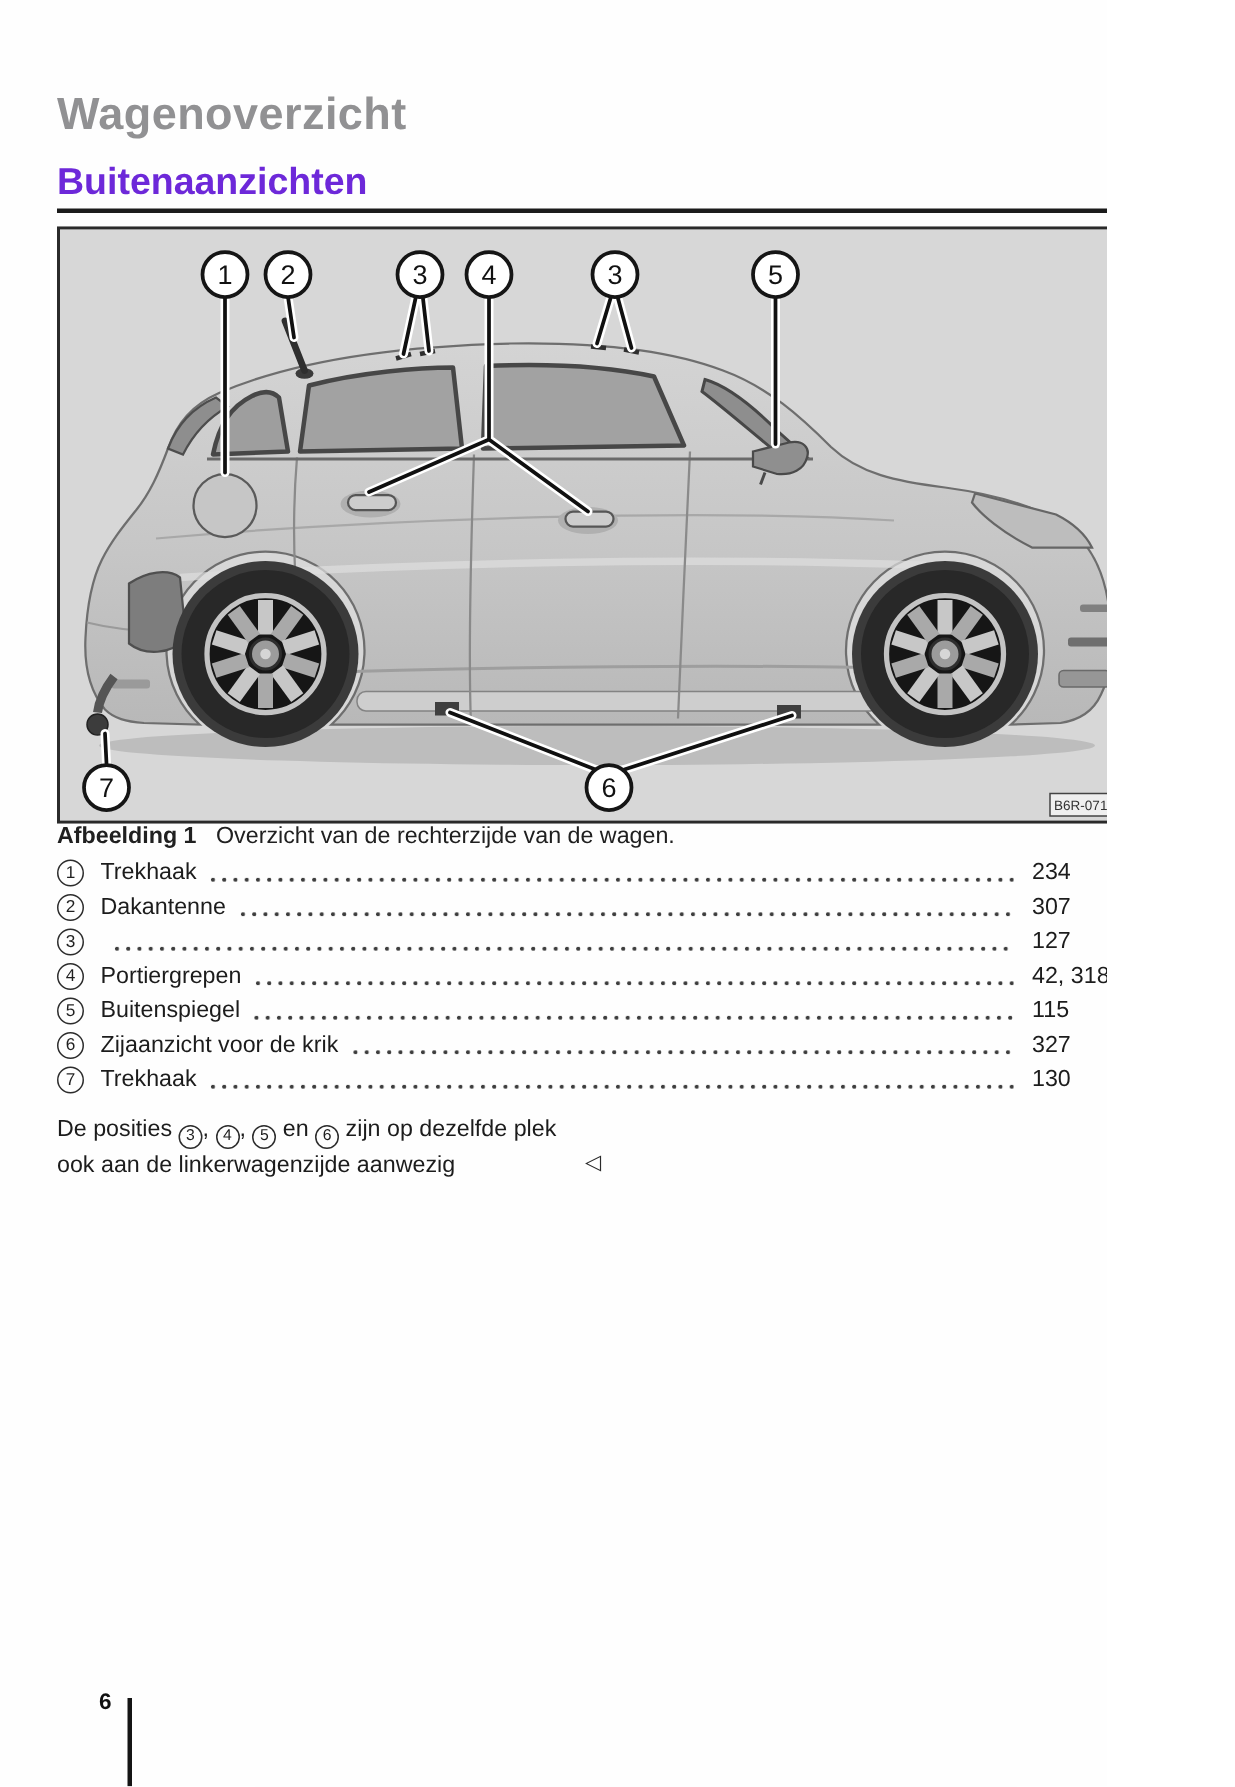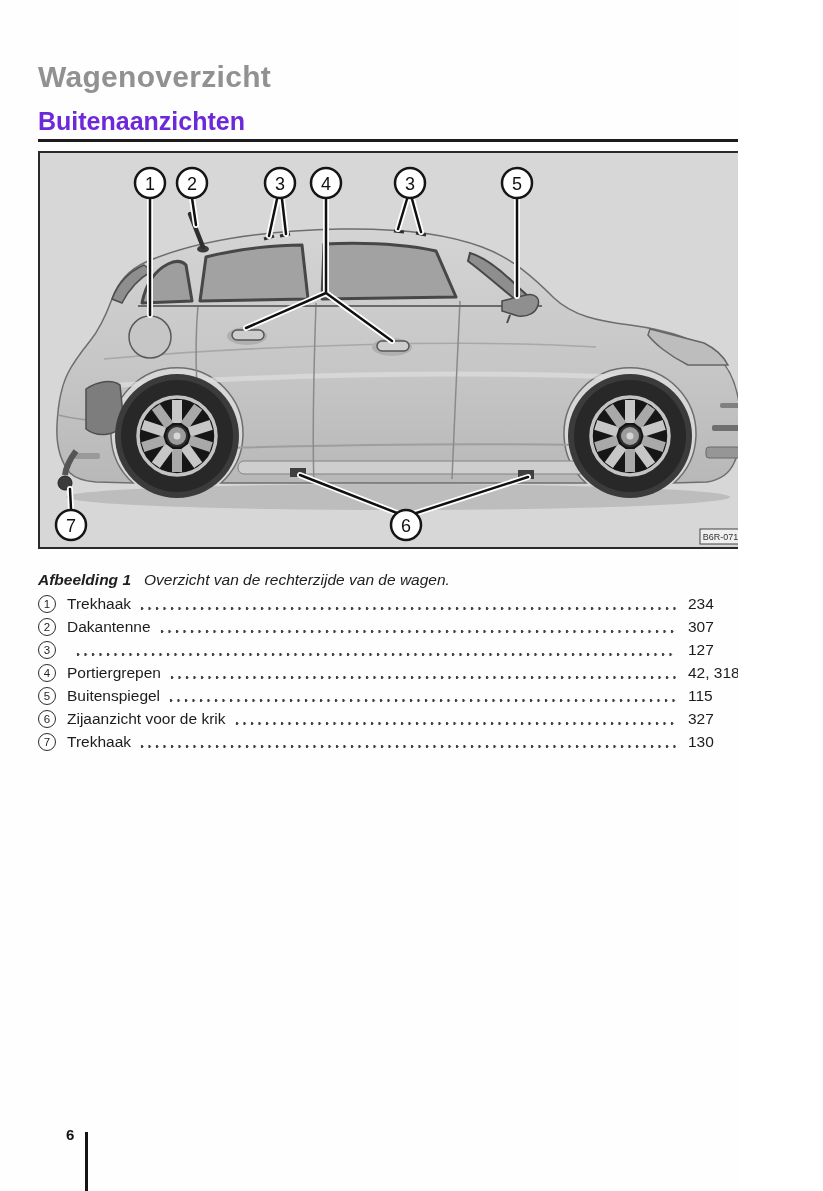--- a/index.html
+++ b/index.html
@@ -14,21 +14,21 @@
   .section-title { margin-top:13px; font-size:25px; font-weight:bold; color:#6d28d9; }
   .subsection-title { margin-top:30px; font-size:21px; font-weight:bold; color:#151515; }
   .heading-rule { margin-top:3px; height:3px; background:#1b1b1b; }
 
   .figure-box {
     margin-top:9px; width:712px; height:398px;
     border:2px solid #2a2a2a; background:#d7d7d7; position:relative;
   }
   .figure-box svg { display:block; }
 
-  .figure-caption { margin-top:22px; font-size:15.5px; color:#202020;font-style:italic; }
+  .figure-caption { margin-top:0; font-size:15.5px; color:#202020; }
   .figure-caption .cap-label { font-weight:bold; }
   .figure-caption .cap-text { margin-left:13px; }
 
   .legend-heading { margin-top:21px; font-size:15.5px; }
   .legend-list { margin-top:3px; }
   .lrow { display:flex; align-items:center; height:23px; font-size:15.5px; }
   .lnum {
     flex:none; width:18px; height:18px; border:1.4px solid #2c2c2c; border-radius:50%;
     display:inline-flex; align-items:center; justify-content:center;
     font-size:11.5px; color:#1f1f1f; margin-right:11px;
@@ -283,18 +283,23 @@
         <span class="lpage">327</span>
       </div>
       <div class="lrow">
         <span class="lnum">7</span>
         <span class="llabel">Trekhaak</span>
         <span class="dots"></span>
         <span class="lpage">130</span>
       </div>
     </div>
 
+    <div class="note">
+      <div><span>De posities </span><span class="ncirc">3</span><span>, </span><span class="ncirc">4</span><span>, </span><span class="ncirc">5</span><span> en </span><span class="ncirc">6</span><span> zijn op dezelfde plek</span></div>
+      <div>ook aan de linkerwagenzijde aanwezig</div>
+      <span class="end-marker">◁</span>
+    </div>
 
   </div>
 
   <div class="page-num">6</div>
   <div class="footer-rule"></div>
 </div>
 
 </body></html>

